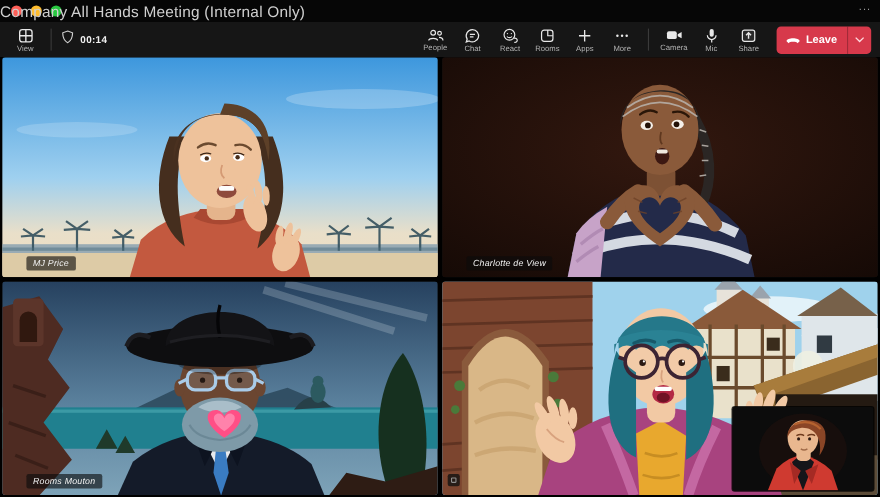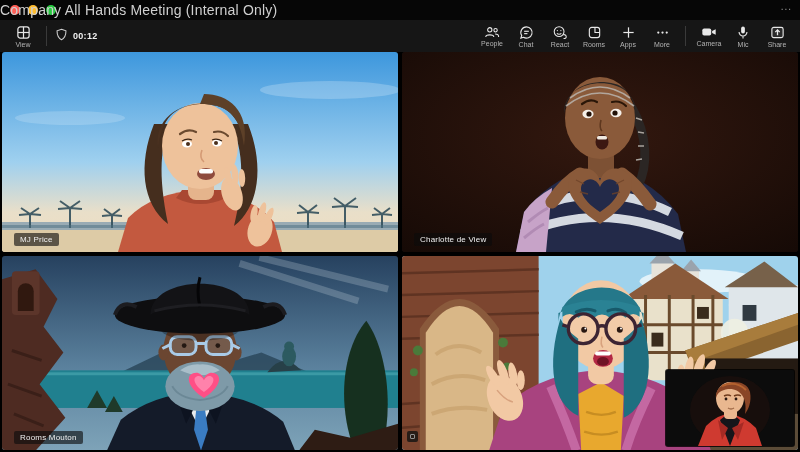--- a/index.html
+++ b/index.html
@@ -31,22 +31,22 @@
   .leave-main { display:flex; align-items:center; gap:5px; padding:0 9px 0 8px; height:100%; color:#fff; }
   .leave-main .txt { font-size:10px; font-weight:bold; }
   .leave-div { width:1px; height:100%; background:rgba(0,0,0,.25); }
   .leave-chev { padding:0 6px; height:100%; display:flex; align-items:center; color:#ffd7dc; }
 
   
   .stage { height:400px; background:#000; display:grid; grid-template-columns:1fr 1fr;
     grid-template-rows:200px 194px; gap:4px; padding:0 2px 2px 2px; }
   .tile { position:relative; overflow:hidden; border-radius:3px; background:#111; cursor:pointer; }
   .tile svg.scene { position:absolute; inset:0; width:100%; height:100%; }
-  .namechip { position:absolute; left:12px; bottom:6px; background:rgba(12,12,12,.62);
-    color:#f0f0f0; font-size:8px; padding:2.5px 6px; border-radius:2px; line-height:1; letter-spacing:.2px; }
+  .namechip { position:absolute; left:22px; bottom:6px; background:rgba(12,12,12,.62);
+    color:#f0f0f0; font-size:8px; padding:2.5px 6px; border-radius:2px; line-height:1; letter-spacing:.2px;font-style:italic; }
   .minibadge { position:absolute; left:5px; bottom:8px; width:11px; height:11px;
     background:rgba(18,18,18,.8); border-radius:2px; display:flex; align-items:center; justify-content:center; }
   .minibadge i { display:block; width:5px; height:5px; border:1px solid #8f8f8f; border-radius:1px; }
   .pip { position:absolute; right:4px; bottom:4px; width:128px; height:76px; background:#0c0c0c;
     border-radius:2px; overflow:hidden; box-shadow:0 0 0 1px rgba(0,0,0,.8); }
   .pip svg { width:100%; height:100%; display:block; }
 </style>
 </head>
 <body>
 
@@ -73,21 +73,21 @@
       </span>
       <span class="lbl">View</span>
     </div>
     <div class="vdiv"></div>
     <div class="timerwrap">
       <span>
         <svg width="13" height="13" viewBox="0 0 16 16" fill="none" stroke="#cfcfcf" stroke-width="1.3">
           <path d="M8 1.5 L13.5 3.5 C13.5 9 12 12.5 8 14.5 C4 12.5 2.5 9 2.5 3.5 Z"></path>
         </svg>
       </span>
-      <span class="timer">00:12</span>
+      <span class="timer">00:14</span>
     </div>
 
     <div class="spacer"></div>
 
     <div class="grp">
       <div class="tbtn">
         <span>
           <svg width="16" height="14" viewBox="0 0 18 14" fill="none" stroke="#e8e8e8" stroke-width="1.2">
             <circle cx="6.5" cy="4.5" r="2.4"></circle>
               <path d="M2 12.5 C2 9.5 11 9.5 11 12.5"></path>
@@ -175,20 +175,36 @@
         <span>
           <svg width="15" height="15" viewBox="0 0 16 16" fill="none" stroke="#e8e8e8" stroke-width="1.2">
             <rect x="2" y="2.5" width="12" height="11" rx="2" fill="#2a2a2a"></rect>
             <path d="M8 11 V5.5 M5.6 7.6 L8 5.2 L10.4 7.6" stroke-width="1.4"></path>
           </svg>
         </span>
         <span class="lbl">Share</span>
       </div>
     </div>
 
+    <div class="leave" style="background:#d7394b">
+      <div class="leave-main">
+        <span>
+          <svg width="14" height="8" viewBox="0 0 16 9" fill="#fff">
+            <path d="M1.2 6.2 C1.2 2.2 14.8 2.2 14.8 6.2 L12.6 8.2 C11.8 6.4 4.2 6.4 3.4 8.2 Z"></path>
+          </svg>
+        </span>
+        <span class="txt">Leave</span>
+      </div>
+      <div class="leave-div"></div>
+      <div class="leave-chev">
+        <svg width="9" height="6" viewBox="0 0 10 6" fill="none" stroke="#ffd7dc" stroke-width="1.4">
+          <path d="M1 1 L5 5 L9 1"></path>
+        </svg>
+      </div>
+    </div>
   </div>
 
   <div class="stage">
 
     <div class="tile">
       <svg class="scene" viewBox="0 0 400 200" preserveAspectRatio="xMidYMid slice">
         <defs>
           <linearGradient id="sky1" x1="0" y1="0" x2="0" y2="1">
             <stop offset="0" stop-color="#3d97dd"></stop>
               <stop offset=".55" stop-color="#9fd0ef"></stop>

